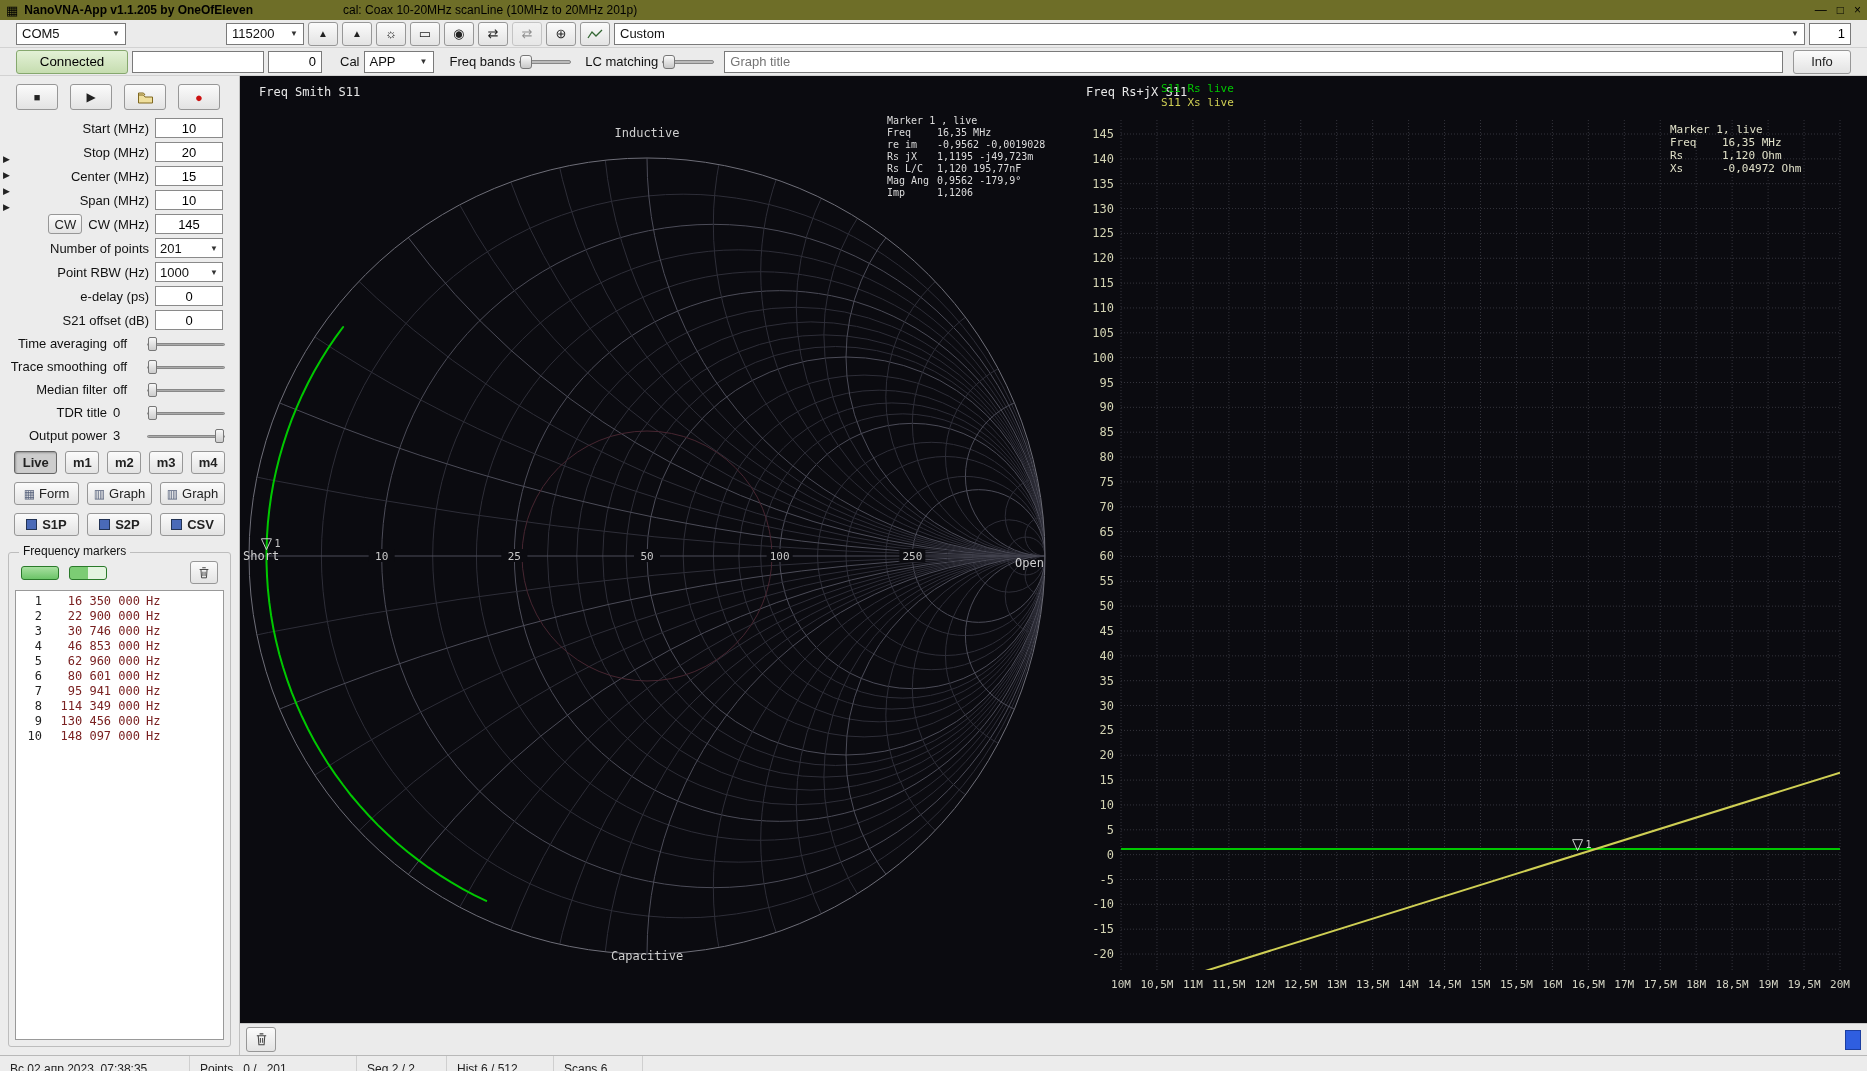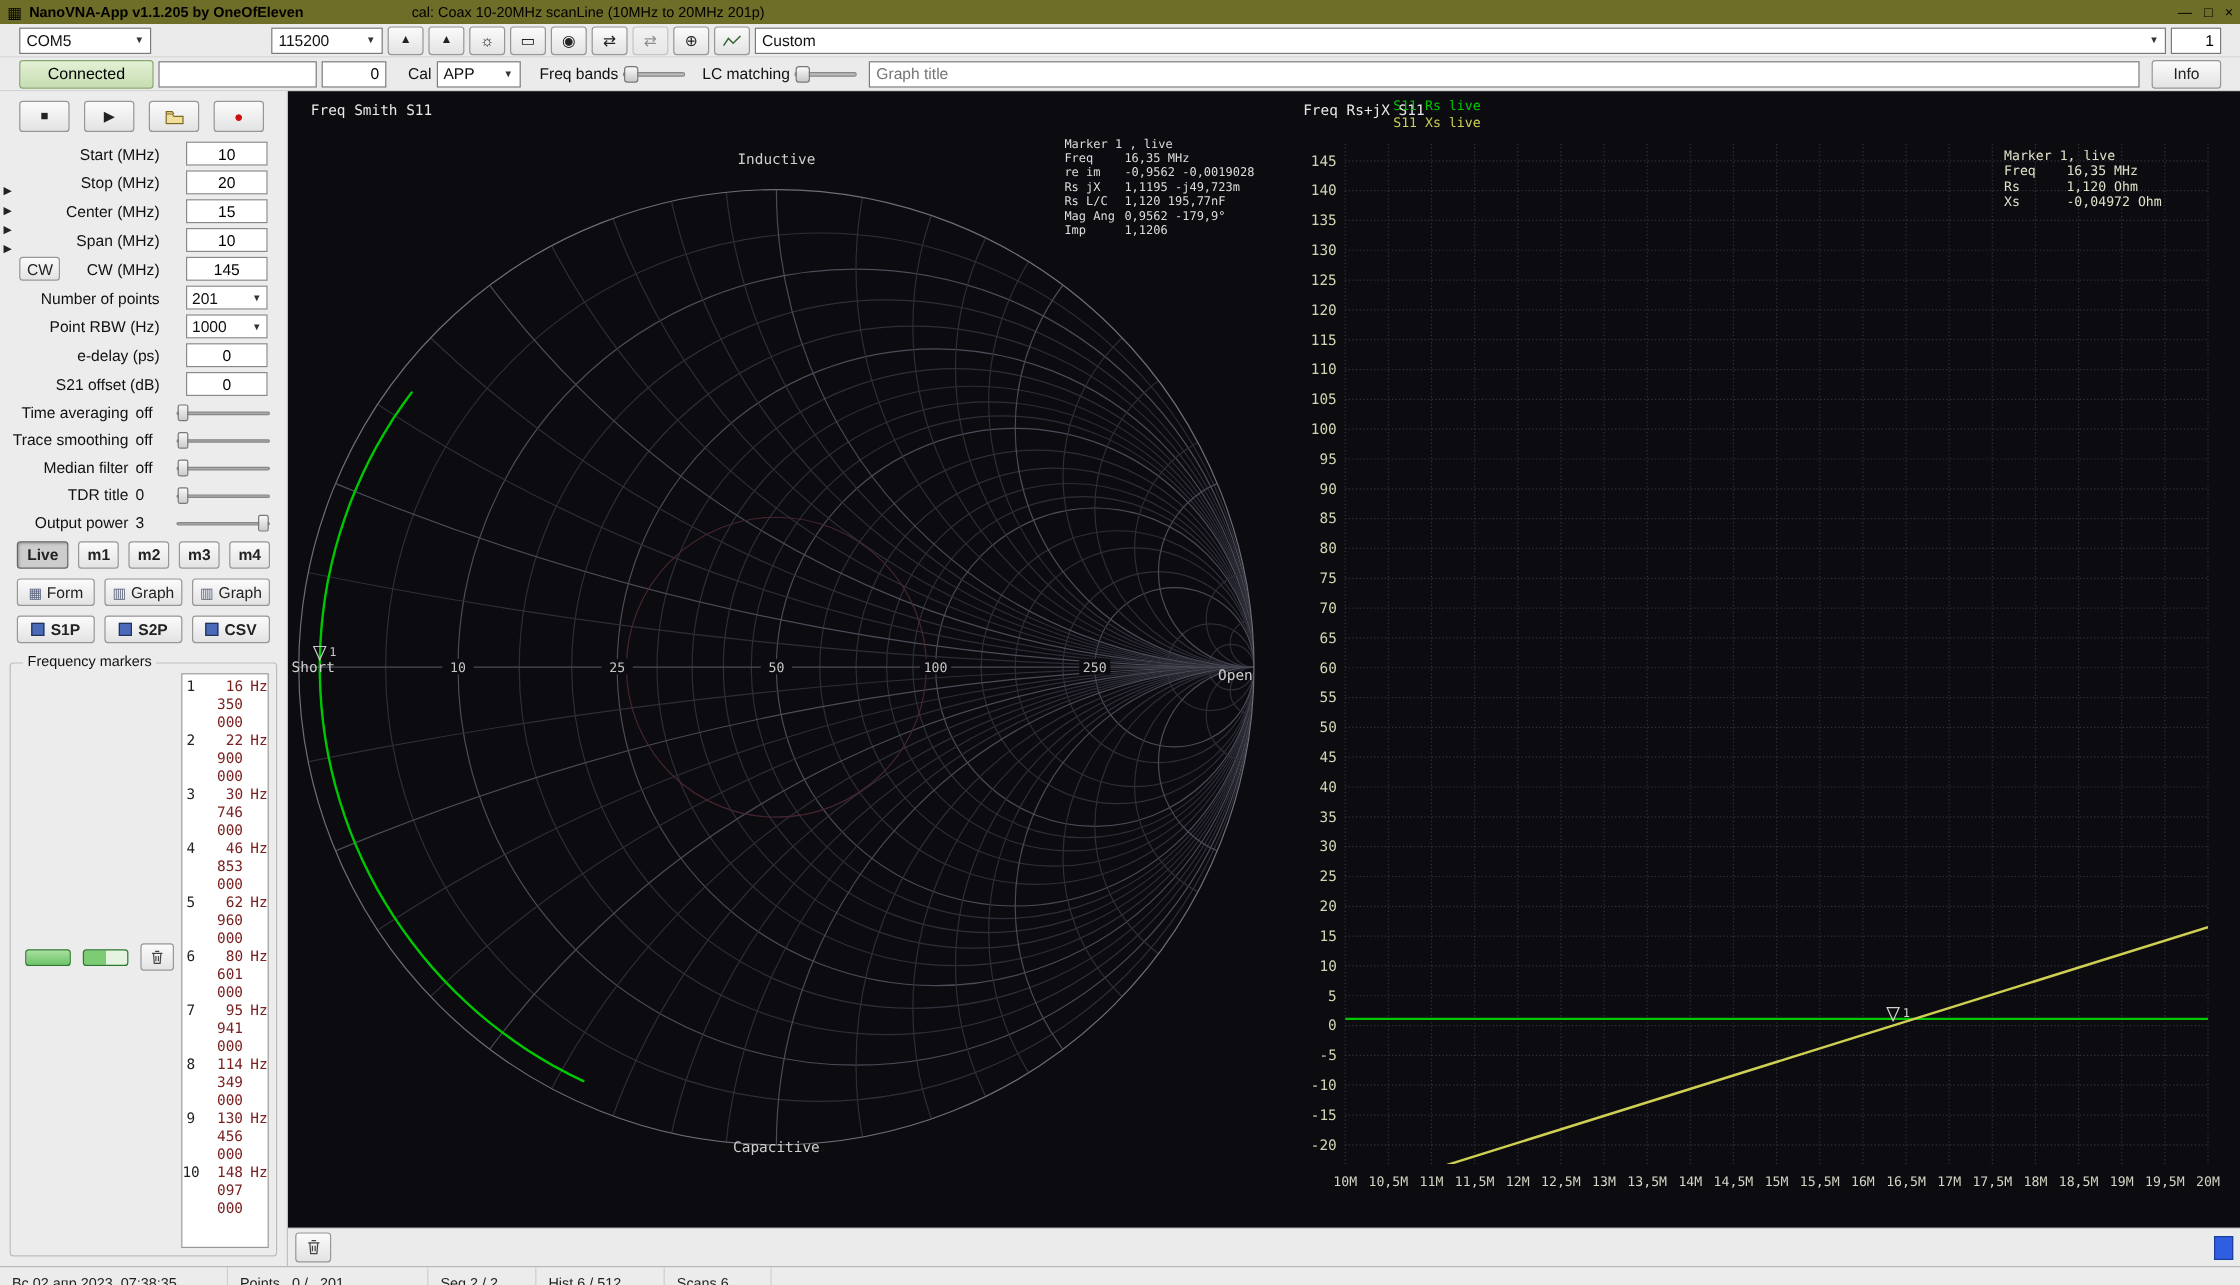--- a/index.html
+++ b/index.html
@@ -37,40 +37,40 @@
   .smith-panel svg,.rsxs-panel svg{position:absolute;left:0;top:0}
 
   
   .transport{display:flex;gap:12px;padding:4px 0 6px 16px}
   .transport .tbtn{width:42px;height:26px}
   .i-stop{font-size:11px}
   .i-play{font-size:12px}
   .i-rec{color:#cc1111;font-size:13px}
   .expanders{position:absolute;left:3px;top:78px;display:flex;flex-direction:column;gap:6px}
   .expanders span{font-size:9px;color:#222;line-height:10px;cursor:default}
-  .frow{display:flex;align-items:center;justify-content:flex-end;height:24px;padding-right:16px;gap:22px}
+  .frow{display:flex;align-items:center;justify-content:flex-end;height:24px;padding-right:16px;gap:6px}
   .flabel{color:#111}
   .sinput{width:68px;height:20px;border:1px solid #8a8a8a;background:#fff;text-align:center;font:13px "Liberation Sans",sans-serif}
   .scombo{width:68px;height:20px;background:#fff;border:1px solid #8a8a8a;display:flex;align-items:center;padding:0 4px;font-size:13px}
   .scombo .carr{margin-left:auto;font-size:8px;color:#333}
   .cwbtn{height:20px;min-width:34px;font-weight:normal}
   .srow{display:flex;align-items:center;height:23px;justify-content:flex-end;padding-right:14px;gap:6px}
   .sval{font-weight:normal;width:28px}
   .mini-slider{position:relative;width:78px;height:16px}
   .mini-slider .track{position:absolute;left:0;right:0;top:7px;height:3px;background:#aaa;border:1px solid #888;border-radius:2px}
   .mini-slider .knob{position:absolute;top:1px;width:9px;height:14px;background:linear-gradient(#f8f8f8,#ccc);border:1px solid #777;border-radius:2px}
   .btnrow{display:flex;gap:8px;padding:4px 14px}
   .btnrow .tbtn{flex:1;height:23px}
   .normrow{padding-top:10px}
   .btn-disabled{color:#9a9a9a}
   .pressed{background:#cdcdcd;border:1px solid #666;box-shadow:inset 1px 1px 2px rgba(0,0,0,.28)}
   .bold{font-weight:bold}
   .icon-glyph{color:#55607a;margin-right:4px;font-size:12px}
   .floppy{width:11px;height:11px;background:#4a6ab8;border:1px solid #223355;display:inline-block;margin-right:5px}
-  .groupbox{border:1px solid #bdbdbd;border-radius:3px;margin:12px 8px 8px;padding:8px 6px 6px;position:relative;flex:1;display:flex;flex-direction:row;min-height:0}
+  .groupbox{border:1px solid #bdbdbd;border-radius:3px;margin:12px 8px 8px;padding:8px 6px 6px;position:relative;flex:1;display:flex;flex-direction:column;min-height:0}
   .groupbox .legendtxt{position:absolute;top:-9px;left:10px;background:#ececec;padding:0 4px;font-size:12px;color:#111}
   .swatchrow{display:flex;align-items:center;gap:10px;margin:0 6px 6px}
   .swatch{width:38px;height:14px;border:1px solid #2a7a2a;border-radius:3px;background:linear-gradient(#a8e0a0,#6cc468)}
   .swatch.split{background:linear-gradient(to right,#7ccc74 50%,#e4f4e0 50%)}
   .iconbtn{background:linear-gradient(#fbfbfb,#e3e3e3);border:1px solid #979797;border-radius:3px;width:28px;height:23px;display:inline-flex;align-items:center;justify-content:center}
   .swatchrow .iconbtn{margin-left:auto}
   .marker-list{flex:1;background:#fff;border:1px solid #999;overflow:hidden;font:12px "DejaVu Sans Mono",monospace;padding:3px 0}
   .mrow{display:flex;line-height:15px}
   .mrow .idx{width:26px;text-align:right;color:#222}
   .mrow .freq{width:98px;text-align:right;color:#7a2121}
@@ -108,21 +108,21 @@
       <span>×</span>
     </div>
   </div>
 
   <div class="toolbar">
     <div class="combo" style="width:110px">
       <span>COM5</span>
       <span class="carr">▼</span>
     </div>
     <div style="width:92px"></div>
-    <div class="combo" style="width:93px">
+    <div class="combo" style="width:78px">
       <span>115200</span>
       <span class="carr">▼</span>
     </div>
     <button class="tbtn">
         <span style="font-size:10px">▲</span>
       </button>
     <button class="tbtn">
         <span style="font-size:10px">▲</span>
       </button>
     <button class="tbtn">

